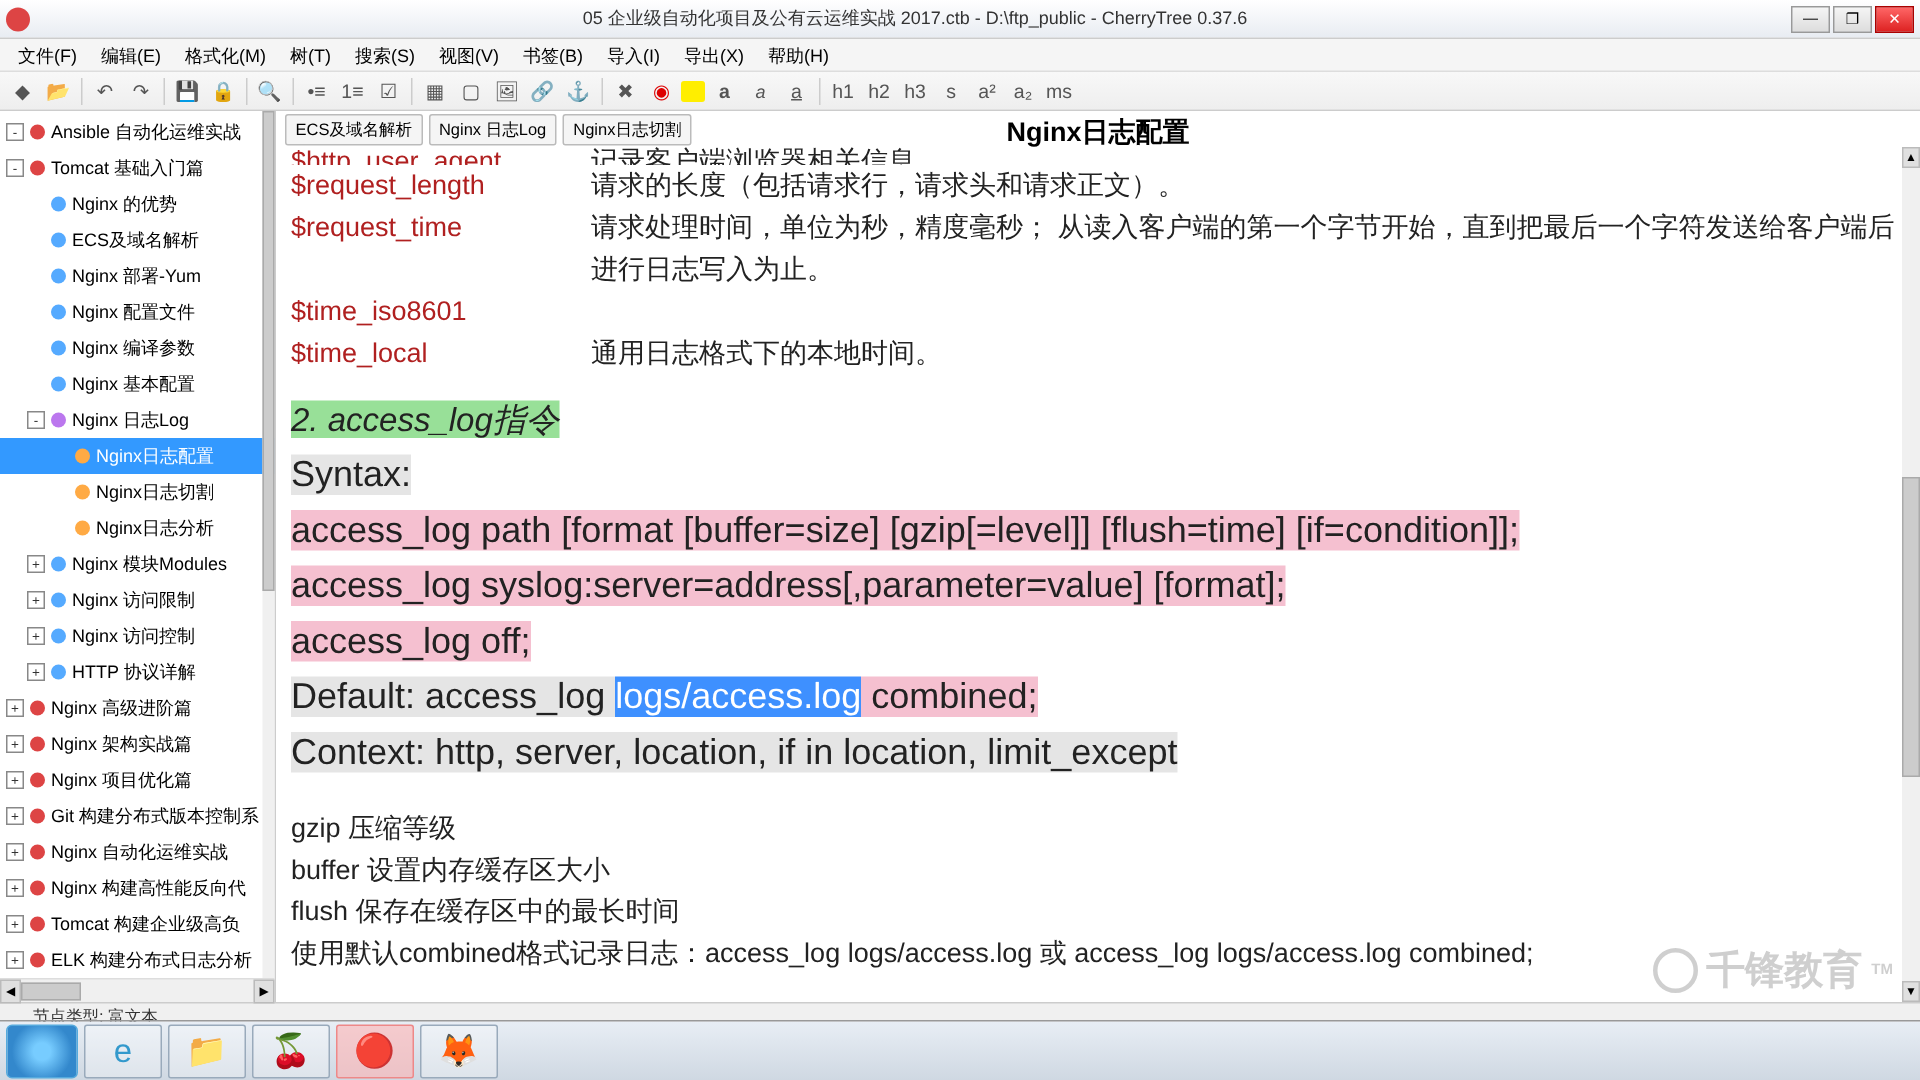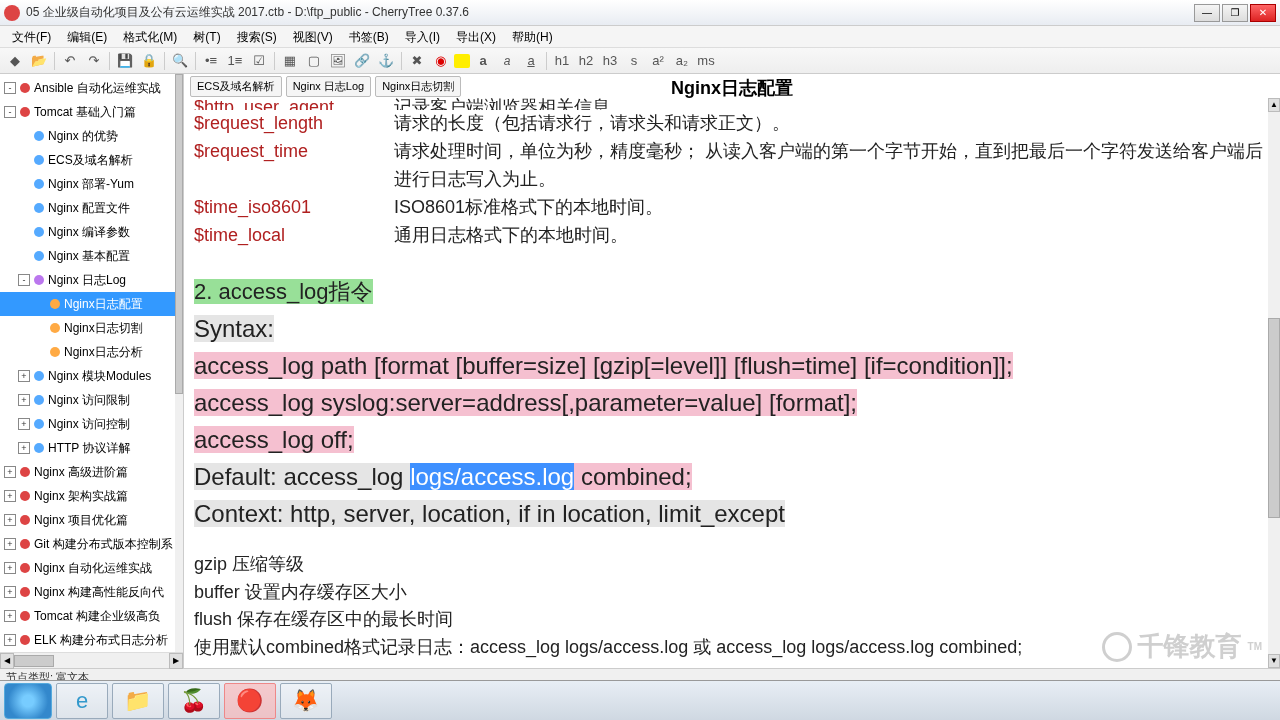--- a/index.html
+++ b/index.html
@@ -1,21 +1,21 @@
 <!DOCTYPE html>
 <html><head>
 <meta charset="utf-8">
 <style>
 * { margin: 0; padding: 0; box-sizing: border-box; font-family: "Microsoft YaHei", Arial, sans-serif; }
 body { width: 1280px; height: 720px; overflow: hidden; background: #fff; position: relative; }
 
 
 .titlebar { height: 26px; background: linear-gradient(#fff, #e8ecf2); border-bottom: 1px solid #ccc; display: flex; align-items: center; padding: 0 4px; font-size: 12px; }
 .titlebar .app-icon { width: 16px; height: 16px; background: #d44; border-radius: 50%; margin-right: 6px; }
-.titlebar .title { flex: 1; color: #333; }
+.titlebar .title { flex: 1; color: #333; text-align: center; }
 .win-controls { display: flex; gap: 2px; }
 .win-btn { width: 26px; height: 18px; background: linear-gradient(#f5f5f5, #ddd); border: 1px solid #999; font-size: 10px; display: flex; align-items: center; justify-content: center; cursor: pointer; }
 .win-btn.close { background: linear-gradient(#f66, #d22); color: #fff; border-color: #a00; }
 
 
 .menubar { height: 22px; background: #f5f5f5; border-bottom: 1px solid #ddd; display: flex; padding: 0 4px; font-size: 12px; }
 .menuitem { padding: 3px 8px; cursor: pointer; }
 
 
 .toolbar { height: 26px; background: linear-gradient(#f8f8f8, #eee); border-bottom: 1px solid #ccc; display: flex; align-items: center; padding: 0 4px; gap: 2px; }
@@ -56,31 +56,31 @@
 .doc-title { position: absolute; top: 2px; left: 50%; transform: translateX(-50%); font-size: 18px; font-weight: bold; }
 .content { flex: 1; overflow: hidden; padding: 4px 10px; font-size: 18px; line-height: 1.55; color: #222; }
 .row { display: flex; }
 .varname { color: #b02020; min-width: 200px; }
 .desc { flex: 1; }
 .cut { overflow: hidden; height: 16px; margin-top: -8px; }
 .hl-green { background: #98e098; }
 .hl-gray { background: #e5e5e5; }
 .hl-pink { background: #f5c0d0; margin-top: 11px; }
 .hl-blue { background: #3e90ff; color: #fff; }
-.content .sec-head { font-size: 22px; margin-top: 16px; }
+.content .sec-head { font-size: 22px; margin-top: 4px; font-style: italic; }
 .content .syn { font-size: 24px; }
 .bottom-half { margin-top: 1px; overflow: hidden; height: 14px; }
 .editor-vscroll { position: absolute; right: 0; top: 24px; bottom: 0; width: 12px; background: #f0f0f0; }
 .editor-vscroll .arr { position: absolute; left: 0; right: 0; height: 14px; background: #e0e0e0; border: 1px solid #bbb; font-size: 8px; text-align: center; line-height: 12px; }
 .editor-vscroll .arr.u { top: 0; }
 .editor-vscroll .arr.d { bottom: 0; }
 .editor-vscroll .vthumb { position: absolute; left: 0; right: 0; top: 220px; height: 200px; background: #ccc; border: 1px solid #aaa; }
 
 
-.statusbar { height: 18px; background: #f0f0f0; border-top: 1px solid #ccc; font-size: 11px; padding: 1px 6px; color: #333; }
+.statusbar { height: 18px; background: #f0f0f0; border-top: 1px solid #ccc; font-size: 11px; padding: 1px 22px; color: #333; }
 
 
 .taskbar { position: absolute; bottom: 0; left: 0; right: 0; height: 40px; background: linear-gradient(#e8eef5, #cfd8e2); border-top: 1px solid #999; display: flex; align-items: center; padding: 0 4px; gap: 4px; }
 .start { width: 48px; height: 36px; border-radius: 4px; background: radial-gradient(circle at 50% 50%, #7cf 20%, #38c 70%); border: 1px solid #5ad; }
 .tb-app { width: 52px; height: 36px; background: rgba(255,255,255,0.3); border: 1px solid #9ab; border-radius: 2px; display: flex; align-items: center; justify-content: center; font-size: 22px; }
 .tb-app.active { background: rgba(255,180,180,0.6); border-color: #e88; }
 
 
 .watermark { position: absolute; right: 18px; bottom: 56px; font-size: 26px; color: #bbb; opacity: 0.7; display: flex; align-items: center; gap: 6px; font-weight: bold; }
 .watermark .circ { width: 30px; height: 30px; border: 3px solid #bbb; border-radius: 50%; position: relative; }
@@ -305,21 +305,20 @@
           <div class="row">
             <span class="varname">$request_length</span>
             <span class="desc">请求的长度（包括请求行，请求头和请求正文）。</span>
           </div>
           <div class="row">
             <span class="varname">$request_time</span>
             <span class="desc">请求处理时间，单位为秒，精度毫秒； 从读入客户端的第一个字节开始，直到把最后一个字符发送给客户端后进行日志写入为止。</span>
           </div>
           <div class="row">
             <span class="varname">$time_iso8601</span>
-            <span class="desc"> ISO8601标准格式下的本地时间。</span>
           </div>
           <div class="row">
             <span class="varname">$time_local</span>
             <span class="desc">通用日志格式下的本地时间。</span>
           </div>
         </div>
       <div style="height:10px"></div>
       <div class="sec-head"><span class="hl-green">2. access_log指令</span></div>
       <div class="syn"><span class="hl-gray">Syntax:</span></div>
       <div class="syn"><span class="hl-pink">access_log path [format [buffer=size] [gzip[=level]] [flush=time] [if=condition]];</span></div>

